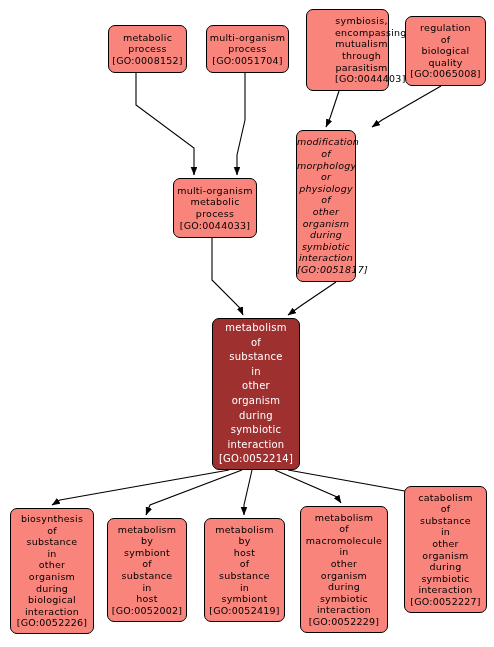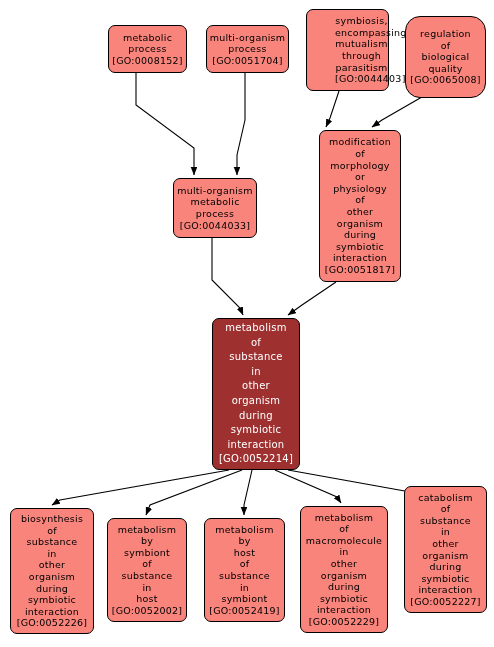--- a/index.html
+++ b/index.html
@@ -83,26 +83,26 @@
 [GO:0008152]</span></div>
       <div class="node" style="left: 206px; top: 25px; width: 83px; height: 48px;"><span class="label">multi-organism
 process
 [GO:0051704]</span></div>
       <div class="node" style="left: 306px; top: 9px; width: 83px; height: 82px; padding-left: 28px;"><span class="label">symbiosis,
 encompassing
 mutualism
 through
 parasitism
 [GO:0044403]</span></div>
-      <div class="node" style="left: 405px; top: 16px; width: 81px; height: 82px; border-radius: 15px;"><span class="label">regulation
+      <div class="node" style="left: 405px; top: 16px; width: 81px; height: 70px;"><span class="label">regulation
 of
 biological
 quality
 [GO:0065008]</span></div>
-      <div class="node" style="left: 319px; top: 130px; width: 82px; height: 152px;"><span class="label">modification
+      <div class="node" style="left: 296px; top: 130px; width: 60px; height: 152px; font-style: italic;"><span class="label">modification
 of
 morphology
 or
 physiology
 of
 other
 organism
 during
 symbiotic
 interaction
@@ -121,21 +121,21 @@
 symbiotic
 interaction
 [GO:0052214]</span></div>
       <div class="node" style="left: 10px; top: 508px; width: 84px; height: 126px;"><span class="label">biosynthesis
 of
 substance
 in
 other
 organism
 during
-symbiotic
+biological
 interaction
 [GO:0052226]</span></div>
       <div class="node" style="left: 107px; top: 518px; width: 80px; height: 104px;"><span class="label">metabolism
 by
 symbiont
 of
 substance
 in
 host
 [GO:0052002]</span></div>

